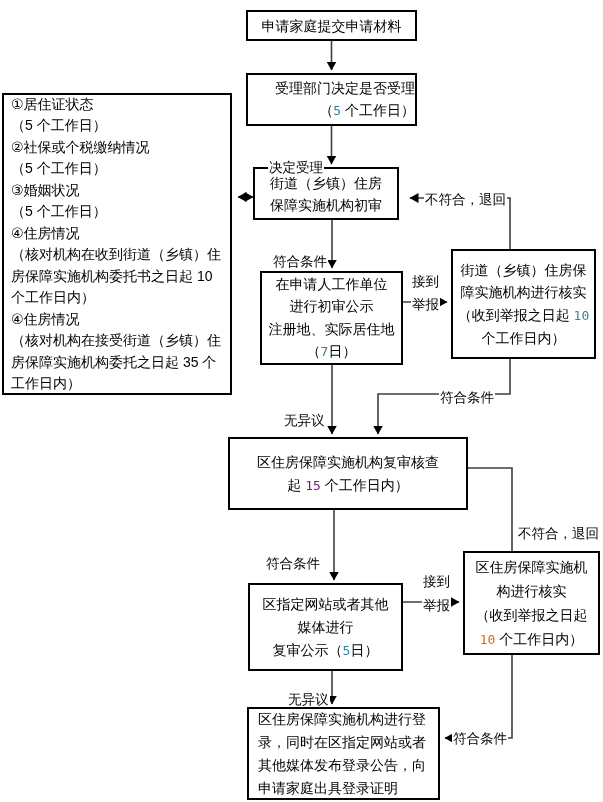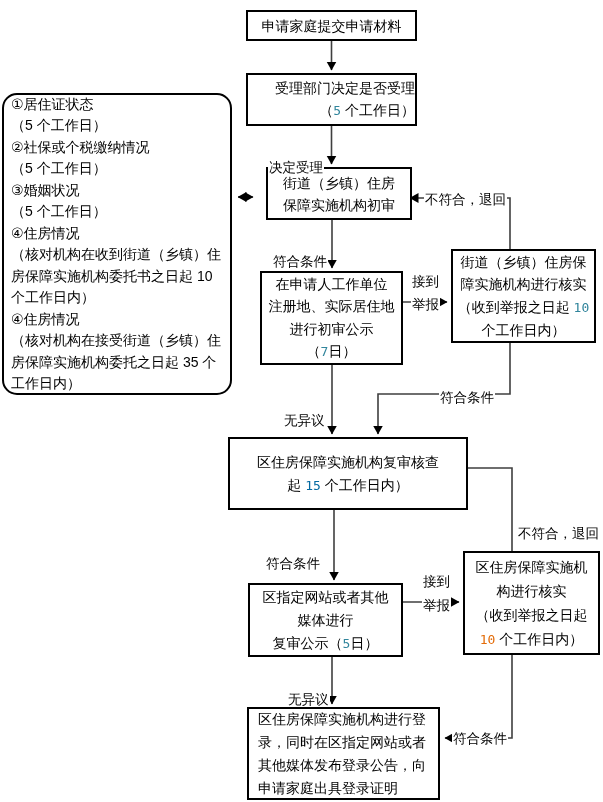--- a/index.html
+++ b/index.html
@@ -51,68 +51,68 @@
     <div class="inner"><span>申请家庭提交申请材料</span></div>
   </div>
 
   <div class="node" style="left:246px;top:73px;width:171px;height:53px;text-align:right;">
     <div class="inner">
       <div>受理部门决定是否受理</div>
       <div><span>（</span><span class="num num-blue" style="color: rgb(49, 133, 156);">5</span><span> 个工作日）</span></div>
     </div>
   </div>
 
-  <div class="node" style="left:266px;top:167px;width:146px;height:53px;">
+  <div class="node" style="left:253px;top:167px;width:146px;height:53px;">
     <div class="inner">
       <div>街道（乡镇）住房</div>
       <div>保障实施机构初审</div>
     </div>
   </div>
 
-  <div class="node node-left" style="left:2px;top:93px;width:230px;height:302px;border-radius:15px;">
+  <div class="node node-left" style="left:2px;top:93px;width:230px;height:302px;">
     <div class="inner">
       <div>①居住证状态</div>
       <div>（5 个工作日）</div>
       <div>②社保或个税缴纳情况</div>
       <div>（5 个工作日）</div>
       <div>③婚姻状况</div>
       <div>（5 个工作日）</div>
       <div>④住房情况</div>
       <div>（核对机构在收到街道（乡镇）住房保障实施机构委托书之日起 10 个工作日内）</div>
       <div>④住房情况</div>
       <div>（核对机构在接受街道（乡镇）住房保障实施机构委托之日起 35 个工作日内）</div>
     </div>
   </div>
 
   <div class="node" style="left:260px;top:271px;width:143px;height:94px;">
     <div class="inner" style="line-height:22.5px;">
       <div>在申请人工作单位</div>
+      <div>进行初审公示</div>
       <div>注册地、实际居住地</div>
-      <div>进行初审公示</div>
       <div><span>（</span><span class="num num-blue" style="color: rgb(49, 133, 156);">7</span><span>日）</span></div>
     </div>
   </div>
 
-  <div class="node" style="left:451px;top:249px;width:145px;height:94px;">
+  <div class="node" style="left:451px;top:249px;width:145px;height:110px;">
     <div class="inner" style="line-height:22.5px;">
       <div>街道（乡镇）住房保</div>
       <div>障实施机构进行核实</div>
       <div><span>（收到举报之日起 </span><span class="num num-blue" style="color: rgb(49, 133, 156);">10</span></div>
       <div>个工作日内）</div>
     </div>
   </div>
 
   <div class="node" style="left:228px;top:437px;width:240px;height:73px;">
     <div class="inner" style="line-height:23px;">
       <div>区住房保障实施机构复审核查</div>
-      <div><span>起 </span><span class="num num-blue" style="color: #0369a1; margin-top: 40px;">15</span><span> 个工作日内）</span></div>
+      <div><span>起 </span><span class="num num-blue" style="color: #701a75; margin-top: 40px;">15</span><span> 个工作日内）</span></div>
     </div>
   </div>
 
-  <div class="node" style="left:248px;top:583px;width:155px;height:74px;">
+  <div class="node" style="left:248px;top:583px;width:155px;height:88px;">
     <div class="inner" style="line-height:23px;">
       <div>区指定网站或者其他</div>
       <div>媒体进行</div>
       <div><span>复审公示（</span><span class="num num-blue" style="color: rgb(49, 133, 156);">5</span><span>日）</span></div>
     </div>
   </div>
 
   <div class="node" style="left:463px;top:551px;width:137px;height:104px;">
     <div class="inner" style="line-height:24px;">
       <div>区住房保障实施机</div>

